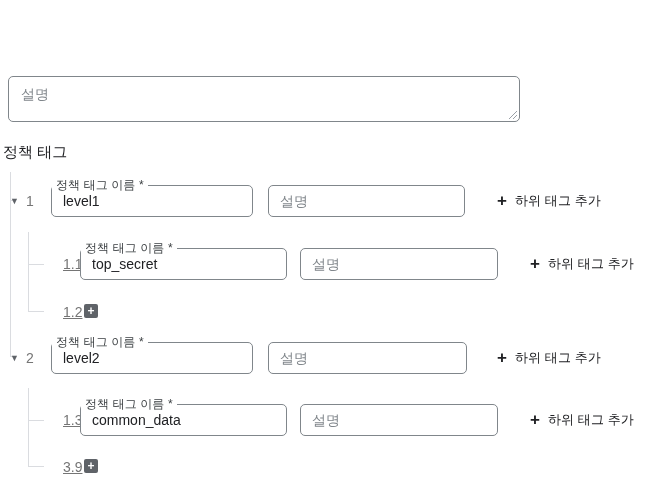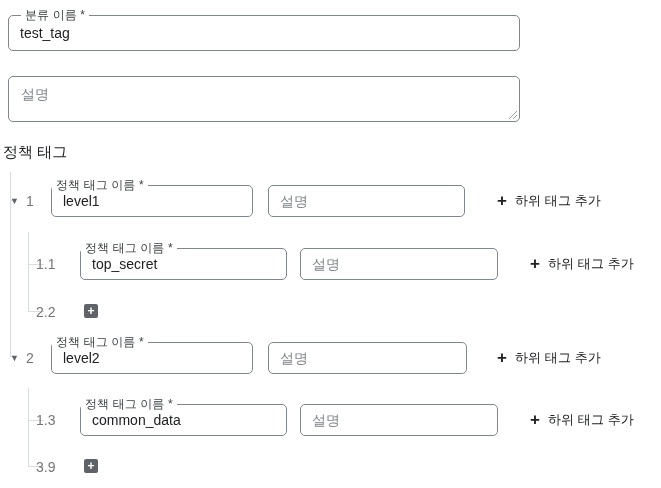--- a/index.html
+++ b/index.html
@@ -43,21 +43,21 @@
   .tag-row{position:absolute;left:0;width:661px;height:32px;}
   .r1{top:185px}.r11{top:248px}.r2{top:342px}.r21{top:404px}
   .stub-row{position:absolute;left:0;width:661px;height:16px;}
   .r12{top:304px}.r22{top:459px}
   .caret-btn{
     position:absolute;left:10px;top:9px;width:16px;height:14px;border:none;background:transparent;
     padding:0;font-size:9px;line-height:14px;color:#5f6368;cursor:pointer;text-align:left;
   }
   .row-num{position:absolute;top:8px;font-size:14px;line-height:16px;color:#757575;}
   .num-l1{left:26px;width:14px;}
-  .num-l2{left:36px;width:26px;}
+  .num-l2{left:63px;width:26px;text-decoration:underline;}
   .fld.name-l1{left:51px;top:0;width:202px;height:32px;}
   .fld.desc-l1{left:268px;top:0;width:197px;height:32px;}
   .fld.name-l2{left:80px;top:0;width:207px;height:32px;}
   .fld.desc-l2{left:300px;top:0;width:198px;height:32px;}
   .add-sub{
     position:absolute;top:6px;height:20px;display:flex;align-items:center;gap:8px;
     border:none;background:transparent;padding:0;cursor:pointer;
     font-family:inherit;color:#202124;
   }
   .add-l1{left:497px;} .add-l2{left:530px;}
@@ -67,24 +67,20 @@
     position:absolute;left:84px;top:0;width:14px;height:14px;border:none;border-radius:2px;
     background:#5f6368;color:#fff;font-size:12px;font-weight:700;line-height:14px;
     padding:0;text-align:center;cursor:pointer;display:flex;align-items:center;justify-content:center;
   }
 </style>
 </head>
 <body>
 
 <div class="app">
 
-  <div class="fld tax-name">
-    <span class="flabel">분류 이름 *</span>
-    <input type="text" value="test_tag" style="">
-  </div>
 
   <div class="desc-wrap">
     <textarea placeholder="설명" style=""></textarea>
     <span class="resize-grip"></span>
   </div>
 
   <h2 class="heading">정책 태그</h2>
 
   <div class="tline" style="left:10px;top:172px;width:1px;height:184px;"></div>
   <div class="tline" style="left:10px;top:200px;width:5px;height:1px;"></div>
@@ -121,21 +117,21 @@
     <div class="fld desc-l2">
       <input type="text" placeholder="설명" style="">
     </div>
     <button class="add-sub add-l2">
       <span class="plus">+</span>
       <span class="lbl">하위 태그 추가</span>
     </button>
   </div>
 
   <div class="stub-row r12">
-    <span class="row-num num-l2" style="top:0;">2.2</span>
+    <span class="row-num num-l2" style="top:0;">1.2</span>
     <button class="stub-btn">
       <span>+</span>
     </button>
   </div>
 
   <div class="tag-row r2">
     <button class="caret-btn">▼</button>
     <span class="row-num num-l1">2</span>
     <div class="fld name-l1">
       <span class="flabel">정책 태그 이름 *</span>

